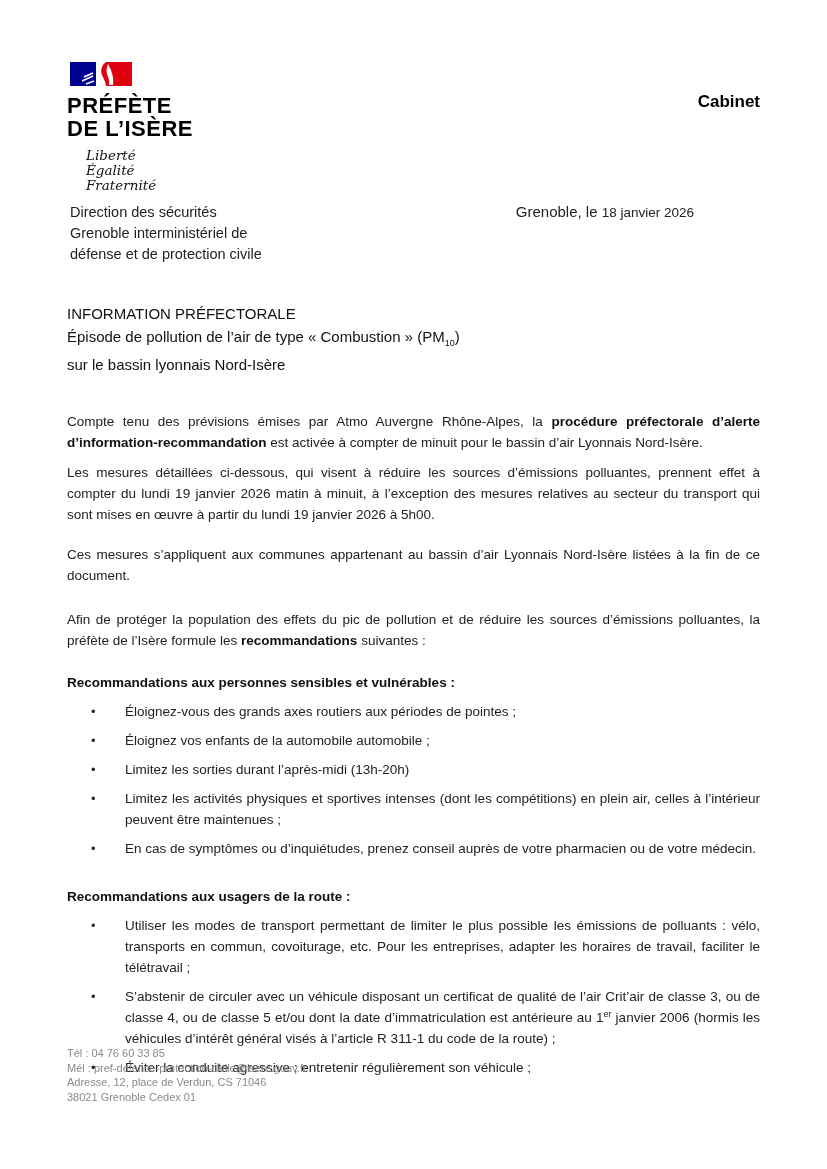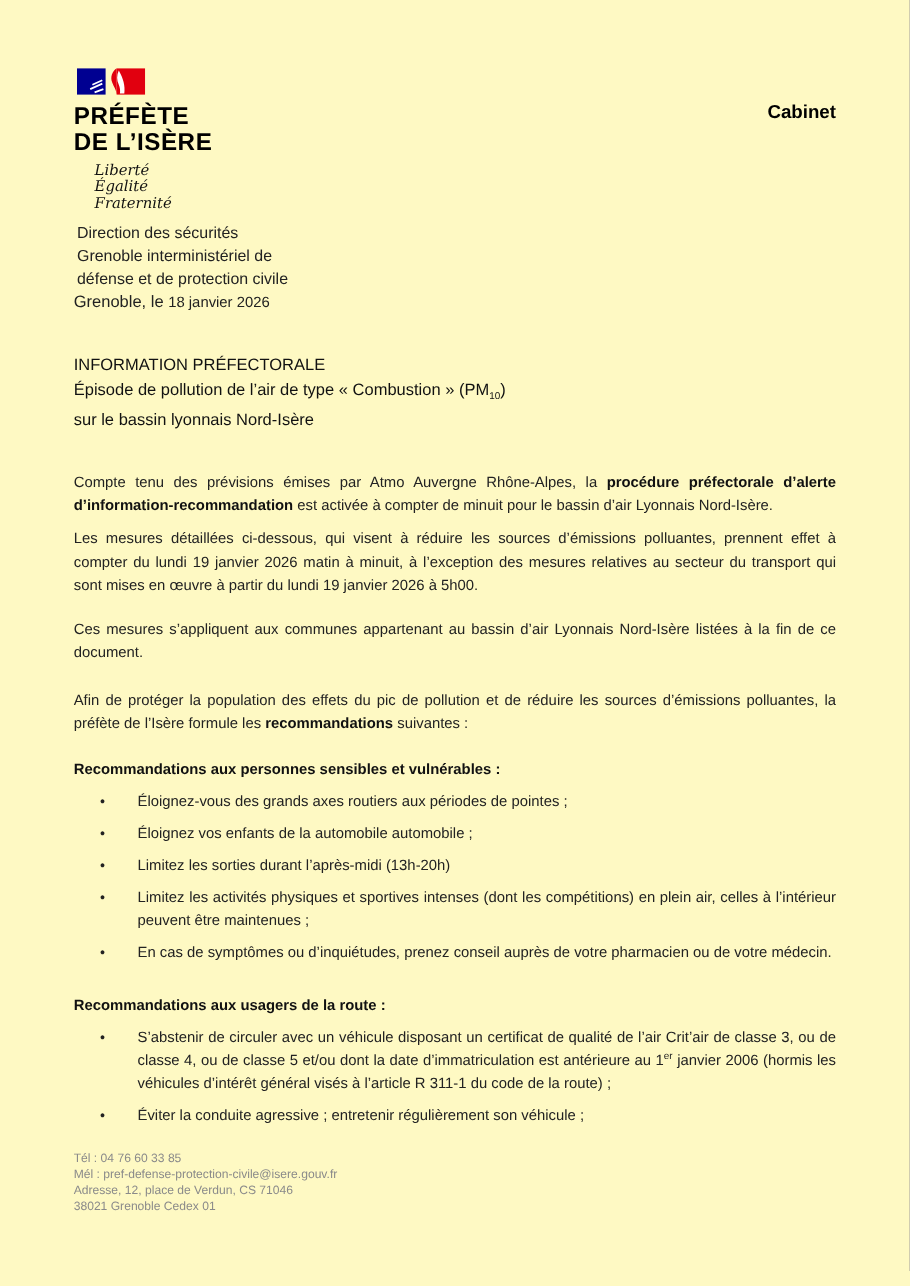--- a/index.html
+++ b/index.html
@@ -1,20 +1,20 @@
 <!DOCTYPE html>
 <html><head>
 <meta charset="utf-8">
 <style>
   html,body{margin:0;padding:0;background:#9a9a9a;}
   .page{
     position:relative;
     width:827px;height:1169px;
     margin:0 auto;
-    background:#fef9c3;
+    background:#ffffff;
     font-family:"Liberation Sans", sans-serif;
     color:#1f1f1f;
     box-sizing:border-box;
     padding:62px 67px 0 67px;
     overflow:hidden;
   }
   
   .header-row1{display:flex;justify-content:space-between;align-items:flex-start;}
   .logo-block{width:300px;}
   .flag-svg{display:block;margin-left:3px;}
@@ -26,21 +26,21 @@
   .motto{
     font-family:"DejaVu Serif", serif;
     font-style:italic;color:#111;
     font-size:13.5px;line-height:15px;
     margin-top:8px;margin-left:19px;
   }
   .cabinet{
     font-weight:bold;color:#000;
     font-size:17px;margin-top:30px;
   }
-  .header-row2{display:flex;justify-content:space-between;margin-top:9px;flex-direction:column;}
+  .header-row2{display:flex;justify-content:space-between;margin-top:9px;}
   .service{font-size:14.5px;line-height:21px;color:#222;margin-left:3px;}
   .date-line{font-size:15px;color:#222;margin-top:1px;margin-right:66px;white-space:nowrap;}
   .date-line .date-part{font-size:13.5px;}
   
   .title-block{
     text-align:left;font-weight:normal;color:#111;
     font-size:15px;line-height:22.5px;
     margin-top:38px;
   }
   .title-block sub{font-size:9px;}
@@ -133,20 +133,21 @@
     <ul class="reco-list">
       <li>Éloignez-vous des grands axes routiers aux périodes de pointes ;</li>
       <li>Éloignez vos enfants de la automobile automobile ;</li>
       <li>Limitez les sorties durant l’après-midi (13h-20h)</li>
       <li>Limitez les activités physiques et sportives intenses (dont les compétitions) en plein air, celles à l’intérieur peuvent être maintenues ;</li>
       <li>En cas de symptômes ou d’inquiétudes, prenez conseil auprès de votre pharmacien ou de votre médecin.</li>
     </ul>
 
     <p class="section-heading">Recommandations aux usagers de la route :</p>
     <ul class="reco-list">
+      <li>Utiliser les modes de transport permettant de limiter le plus possible les émissions de polluants : vélo, transports en commun, covoiturage, etc. Pour les entreprises, adapter les horaires de travail, faciliter le télétravail ;</li>
       <li><span>S’abstenir de circuler avec un véhicule disposant un certificat de qualité de l’air Crit’air de classe 3, ou de classe 4, ou de classe 5 et/ou dont la date d’immatriculation est antérieure au 1</span><span class="sup">er</span><span> janvier 2006 (hormis les véhicules d’intérêt général visés à l’article R 311-1 du code de la route) ;</span></li>
       <li>Éviter la conduite agressive ; entretenir régulièrement son véhicule ;</li>
     </ul>
 
   </div>
 
   <div class="footer">
     <div>Tél : 04 76 60 33 85</div>
     <div>Mél : pref-defense-protection-civile@isere.gouv.fr</div>
     <div>Adresse, 12, place de Verdun, CS 71046</div>

